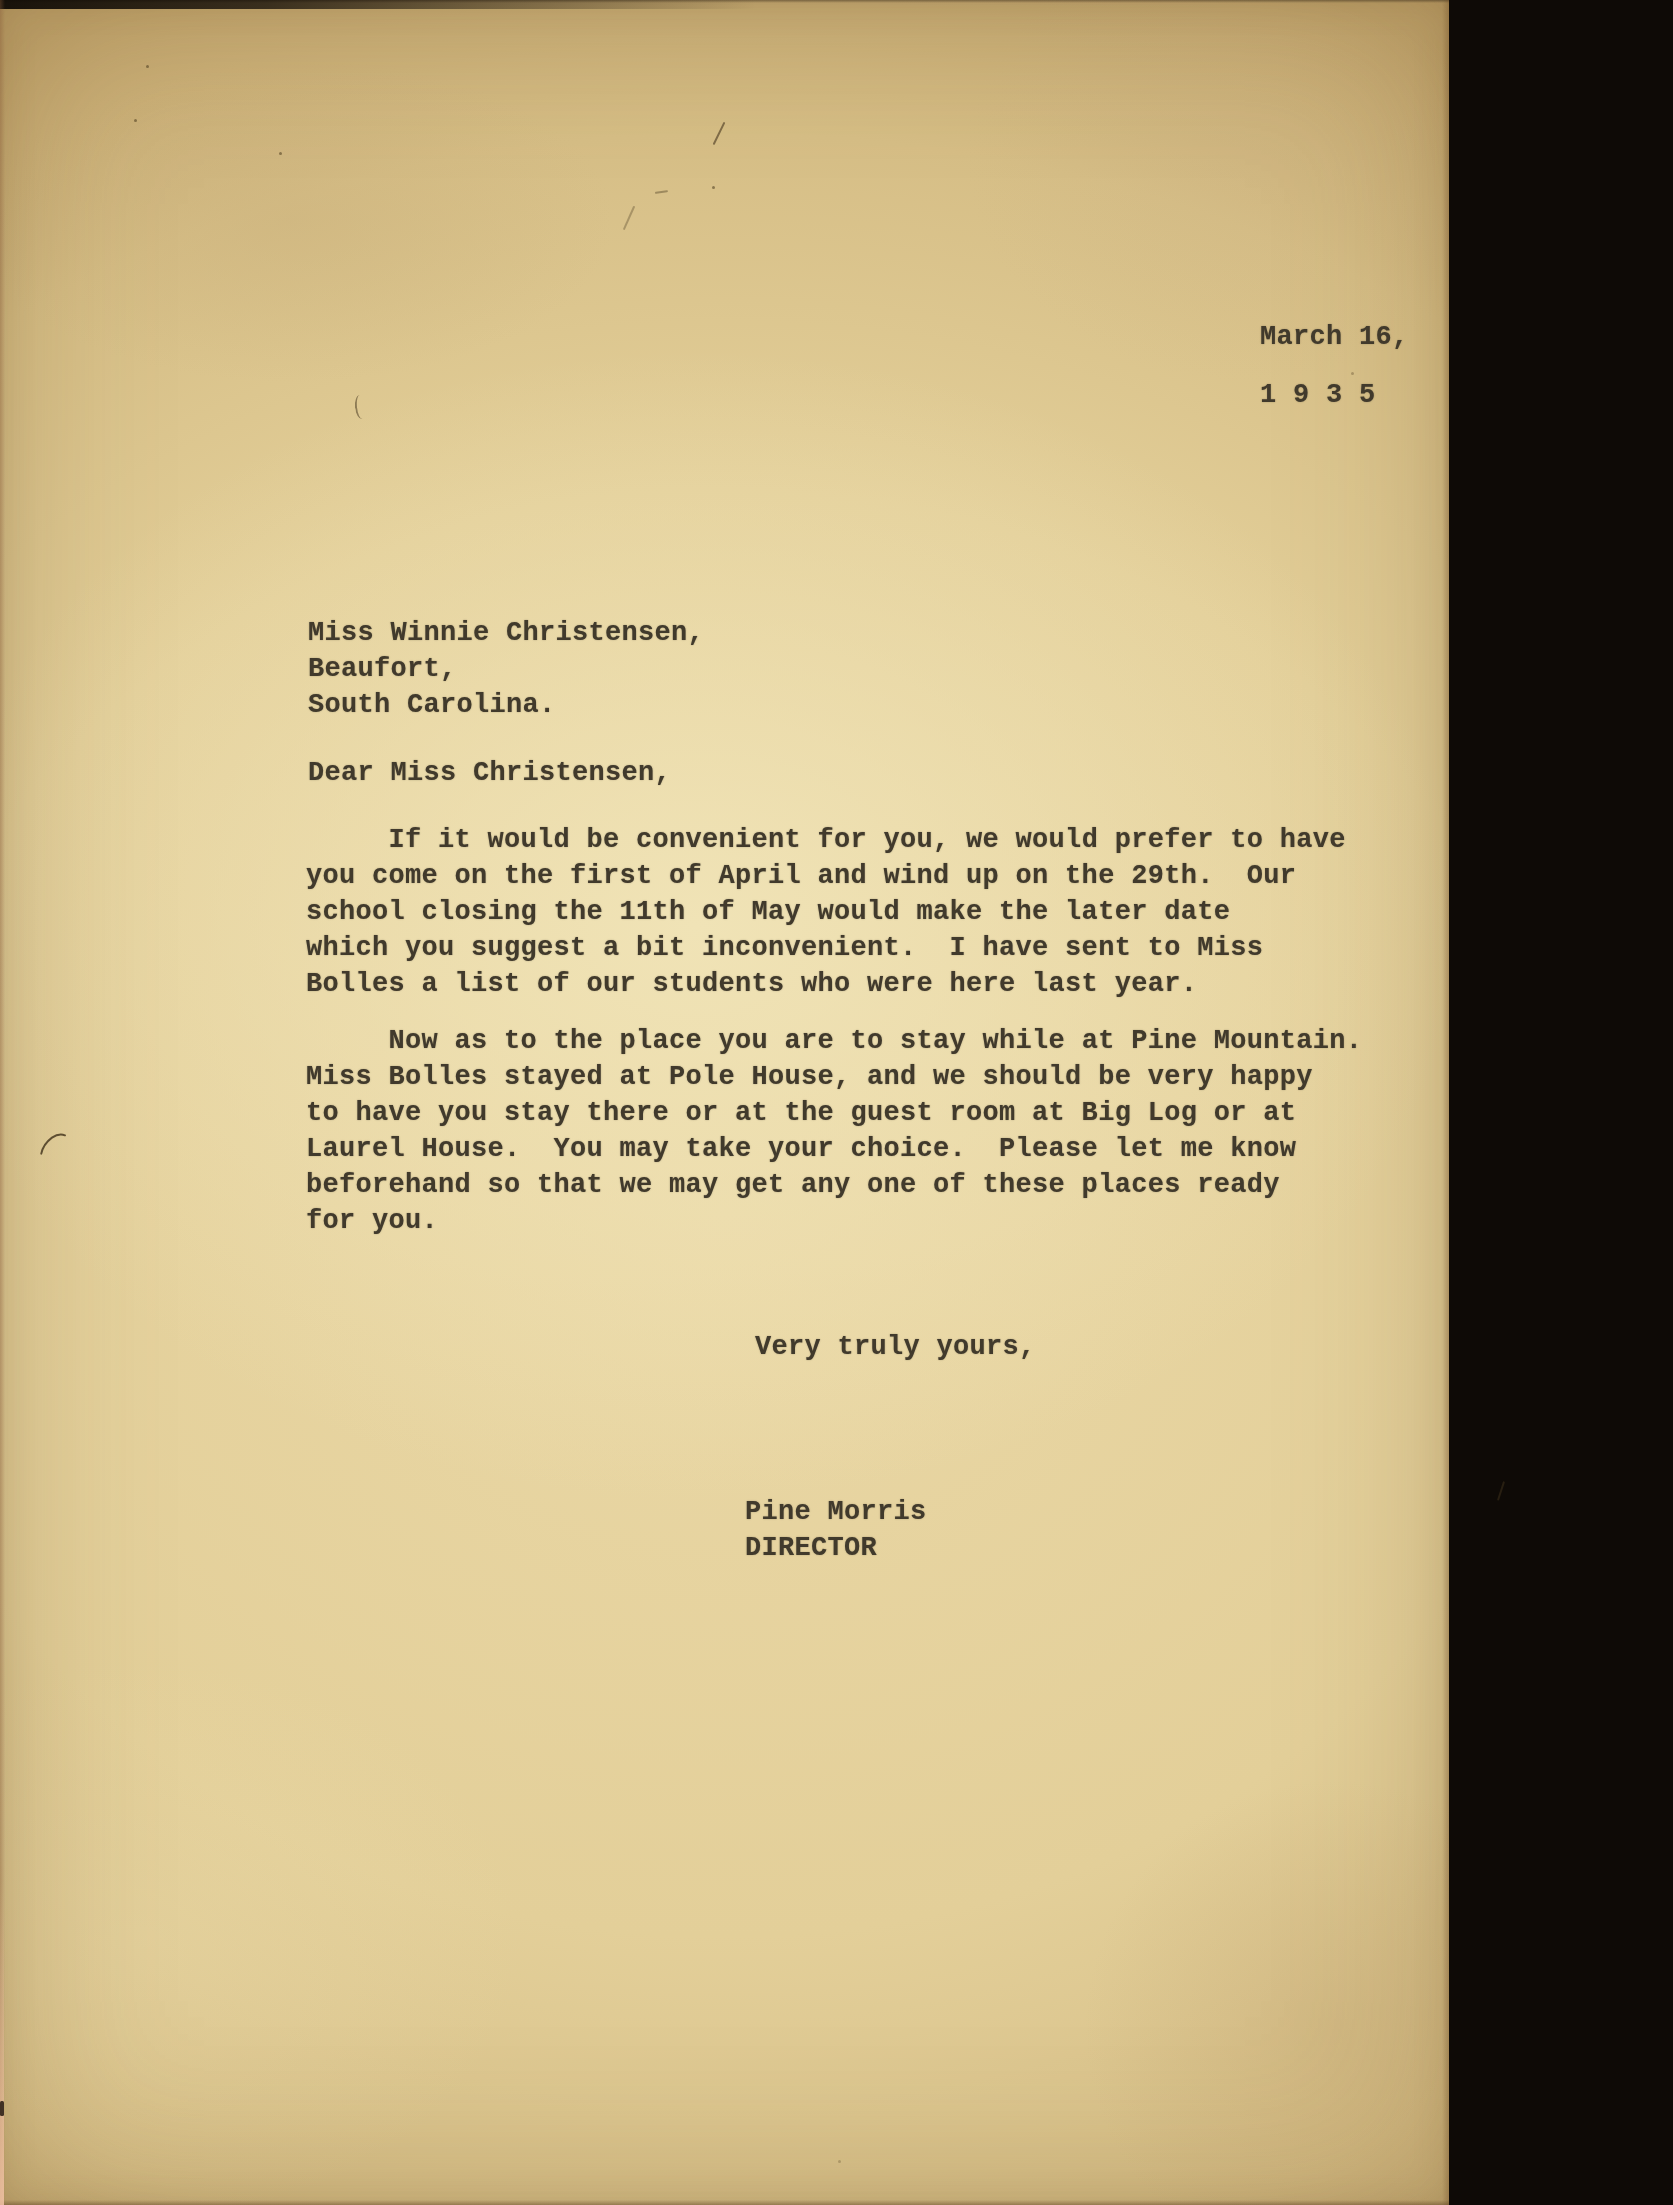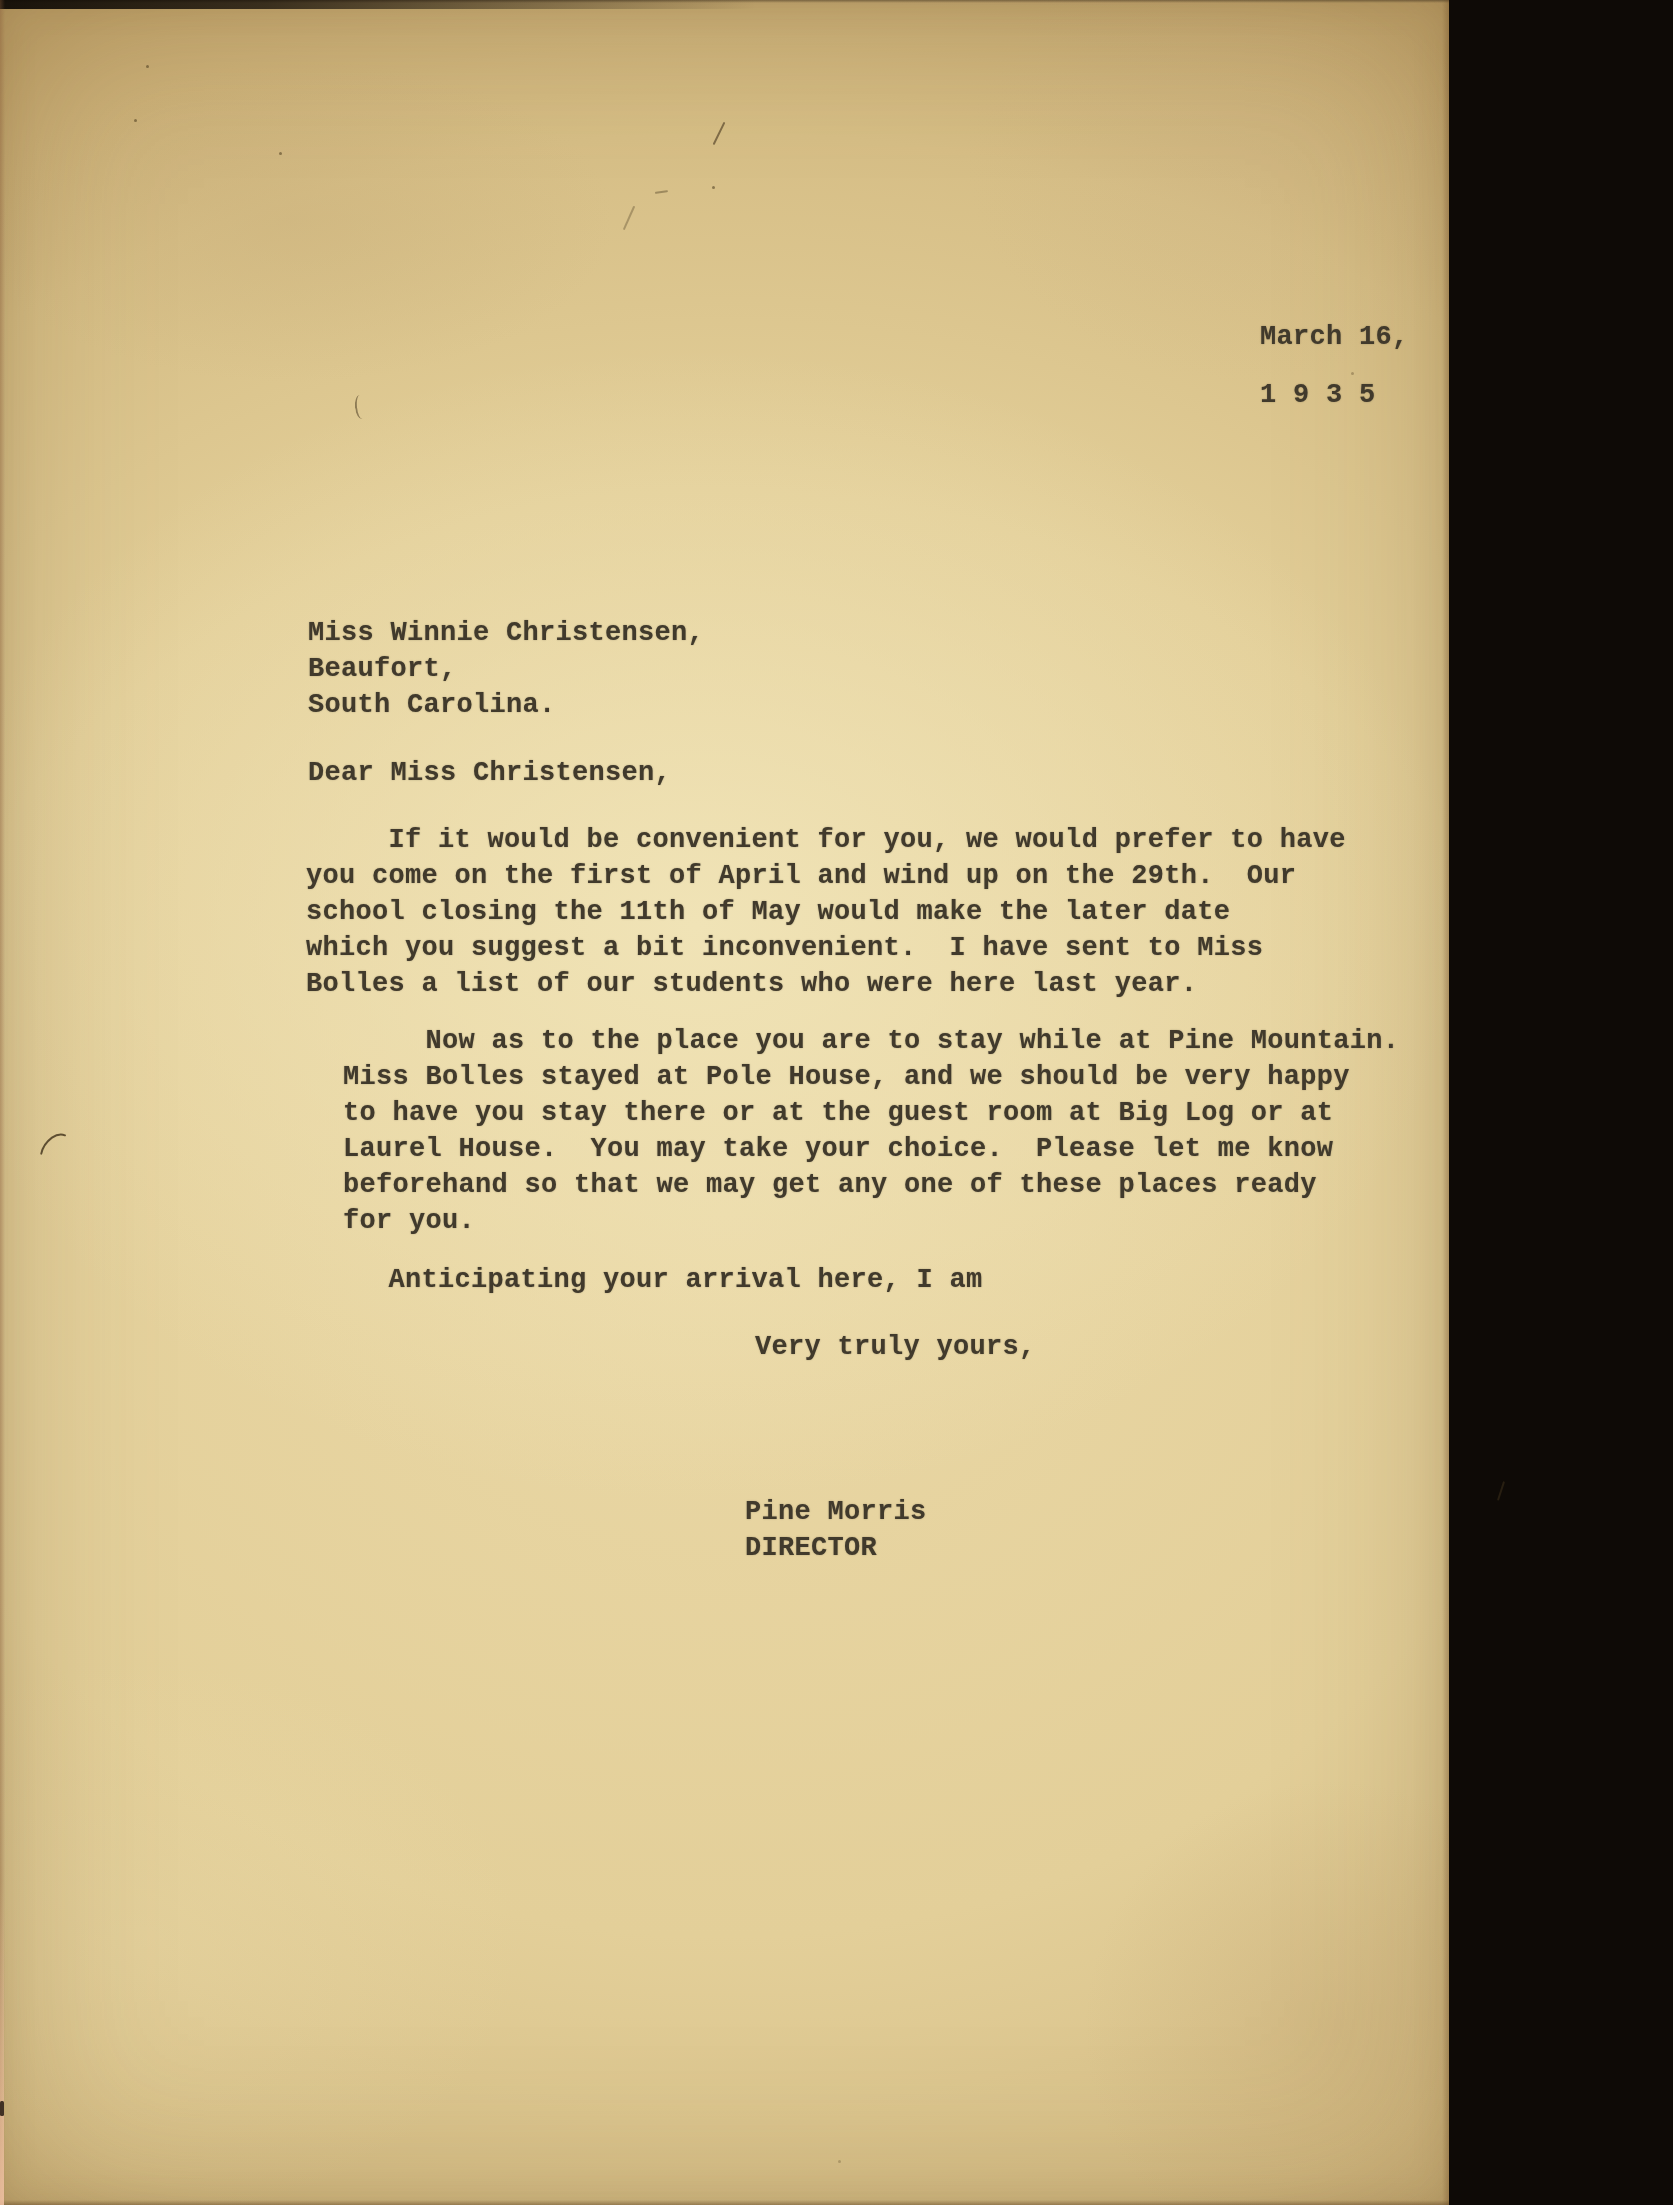--- a/index.html
+++ b/index.html
@@ -68,21 +68,21 @@
     font-weight: 700;
     color: #413a2c;
     white-space: pre-wrap;
     text-shadow: 0 0 1.5px rgba(65,58,44,0.45);
   }
   .date1      { left: 1260px; top: 319px; }
   .date2      { left: 1260px; top: 377px; }
   .recipient  { left: 308px;  top: 615px;  line-height: 36px; }
   .salutation { left: 308px;  top: 755px; }
   .para1      { left: 306px;  top: 822px; width: 1161px; }
-  .para2      { left: 306px;  top: 1023px; width: 1161px; margin-left: 37px; }
+  .para2      { left: 306px;  top: 1023px; width: 1161px; }
   .para3      { left: 306px;  top: 1262px; width: 1161px; }
   .closing    { left: 755px;  top: 1329px; }
   .signame    { left: 745px;  top: 1494px; }
   .sigtitle   { left: 745px;  top: 1530px; }
   
   .mark { position: absolute; }
   .slash {
     width: 2.3px; border-radius: 1.5px;
     background: rgba(70,54,30,0.6);
   }
@@ -126,21 +126,20 @@
 you come on the first of April and wind up on the 29th.  Our
 school closing the 11th of May would make the later date
 which you suggest a bit inconvenient.  I have sent to Miss
 Bolles a list of our students who were here last year.</div>
     <div class="tw para2">     Now as to the place you are to stay while at Pine Mountain.
 Miss Bolles stayed at Pole House, and we should be very happy
 to have you stay there or at the guest room at Big Log or at
 Laurel House.  You may take your choice.  Please let me know
 beforehand so that we may get any one of these places ready
 for you.</div>
-    <div class="tw para3">     Anticipating your arrival here, I am</div>
 
     <div class="tw closing">Very truly yours,</div>
 
     <div class="tw signame">Pine Morris</div>
     <div class="tw sigtitle">DIRECTOR</div>
 
     <svg class="mark" style="left:39px; top:1132px;" width="29" height="25" viewBox="0 0 38 32">
       <path d="M3,28 C5,18 9,13 17,7 C23,3 29,2 34,4" fill="none" stroke="rgba(72,56,32,0.85)" stroke-width="2.6" stroke-linecap="round"></path>
     </svg>
     <div class="mark slash slash1"></div>

